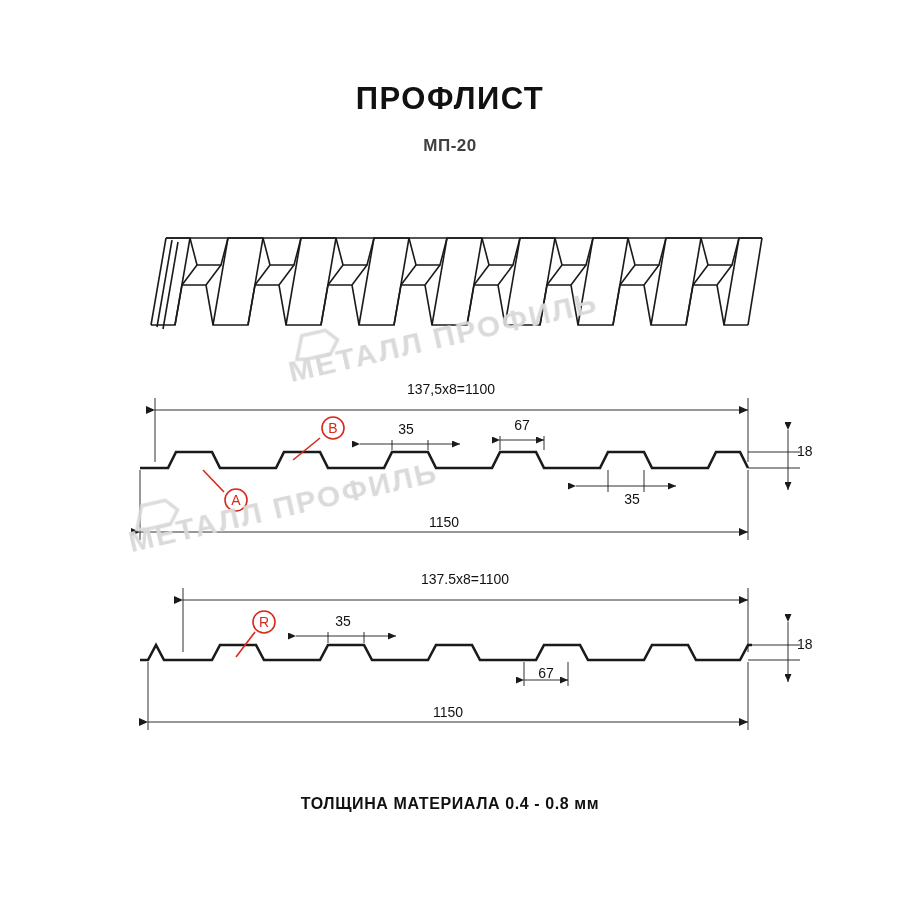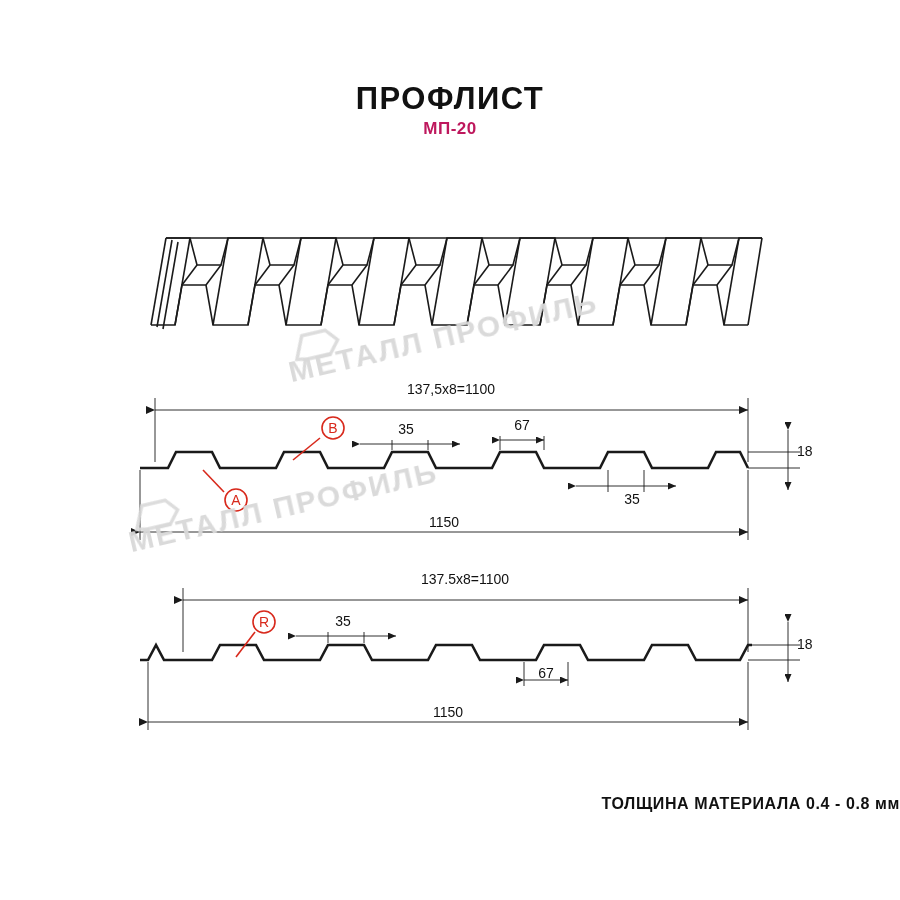--- a/index.html
+++ b/index.html
@@ -31,29 +31,29 @@
     font-size: 31px;
     font-weight: bold;
     letter-spacing: 1.5px;
     color: #111;
     line-height: 1.1;
   }
   .subtitle {
     font-size: 17px;
     font-weight: bold;
     letter-spacing: 0.5px;
-    margin-top: 3px;
-    color: #be185d;
+    margin-top: 20px;
+    color: #404040;
   }
   .footer-note {
     position: absolute;
     left: 0;
     top: 795px;
     width: 900px;
-    text-align: right;
+    text-align: center;
     font-size: 16px;
     font-weight: bold;
     letter-spacing: 0.6px;
     color: #111;
   }
   .drawing {
     position: absolute;
     left: 0;
     top: 0;
   }

